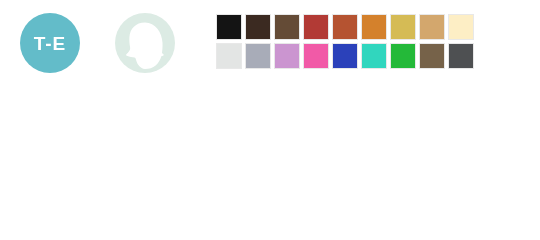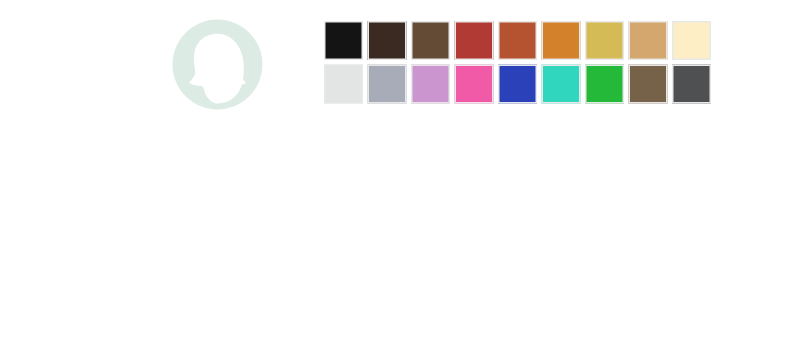--- a/index.html
+++ b/index.html
@@ -73,20 +73,23 @@
     box-sizing: border-box;
     padding: 0;
     cursor: pointer;
   }
 </style>
 </head>
 <body>
 
 <div class="stage" style="background: rgb(255, 255, 255);">
 
+  <div class="avatar avatar-initials" style="background: rgb(99, 188, 201);">
+    <span class="avatar-initials-text" style="color: rgb(255, 255, 255);">T-E</span>
+  </div>
 
   <div class="avatar avatar-placeholder" style="background: rgb(220, 235, 228);">
     <span>
       <svg viewBox="0 0 60 60" xmlns="http://www.w3.org/2000/svg" aria-hidden="true">
         <g fill="#ffffff">
           <path d="M30 9.5c-9.2 0-15.1 6.1-15.6 14.8-.2 3.4.1 6.6.6 9.4.3 1.7.2 2.7-.5 3.8l-2.3 3.6c-.5.8-.2 1.6.7 1.9 2.1.6 4.3 1.1 6.3 1.4.8.1 1.2.5 1.4 1.2.5 1.9 1.2 3.7 2 5.4C25.1 54.5 27.4 56 30 56c8.3 0 14.6-5.4 16.5-13.6.9-3.9 1.2-8.3 1-12.6C47 19.2 40.3 9.5 30 9.5z"></path>
           <path d="M16.3 37.2c-1.4 1.5-3 2.8-4.7 3.9-.7.5-.6 1.4.2 1.7 1.8.6 3.7 1.1 5.4 1.4.7.1 1-.2.9-.9-.3-2-.7-4-1.1-5.7-.1-.6-.4-.7-.7-.4z"></path>
           <path d="M43.6 37.1c-.3-.3-.6-.2-.7.4-.4 1.8-.8 3.8-1 5.8-.1.7.2 1 .9.9 1.7-.3 3.5-.8 5.2-1.4.8-.3.9-1.2.2-1.7-1.6-1.1-3.2-2.4-4.6-4z"></path>
         </g>
       </svg>

